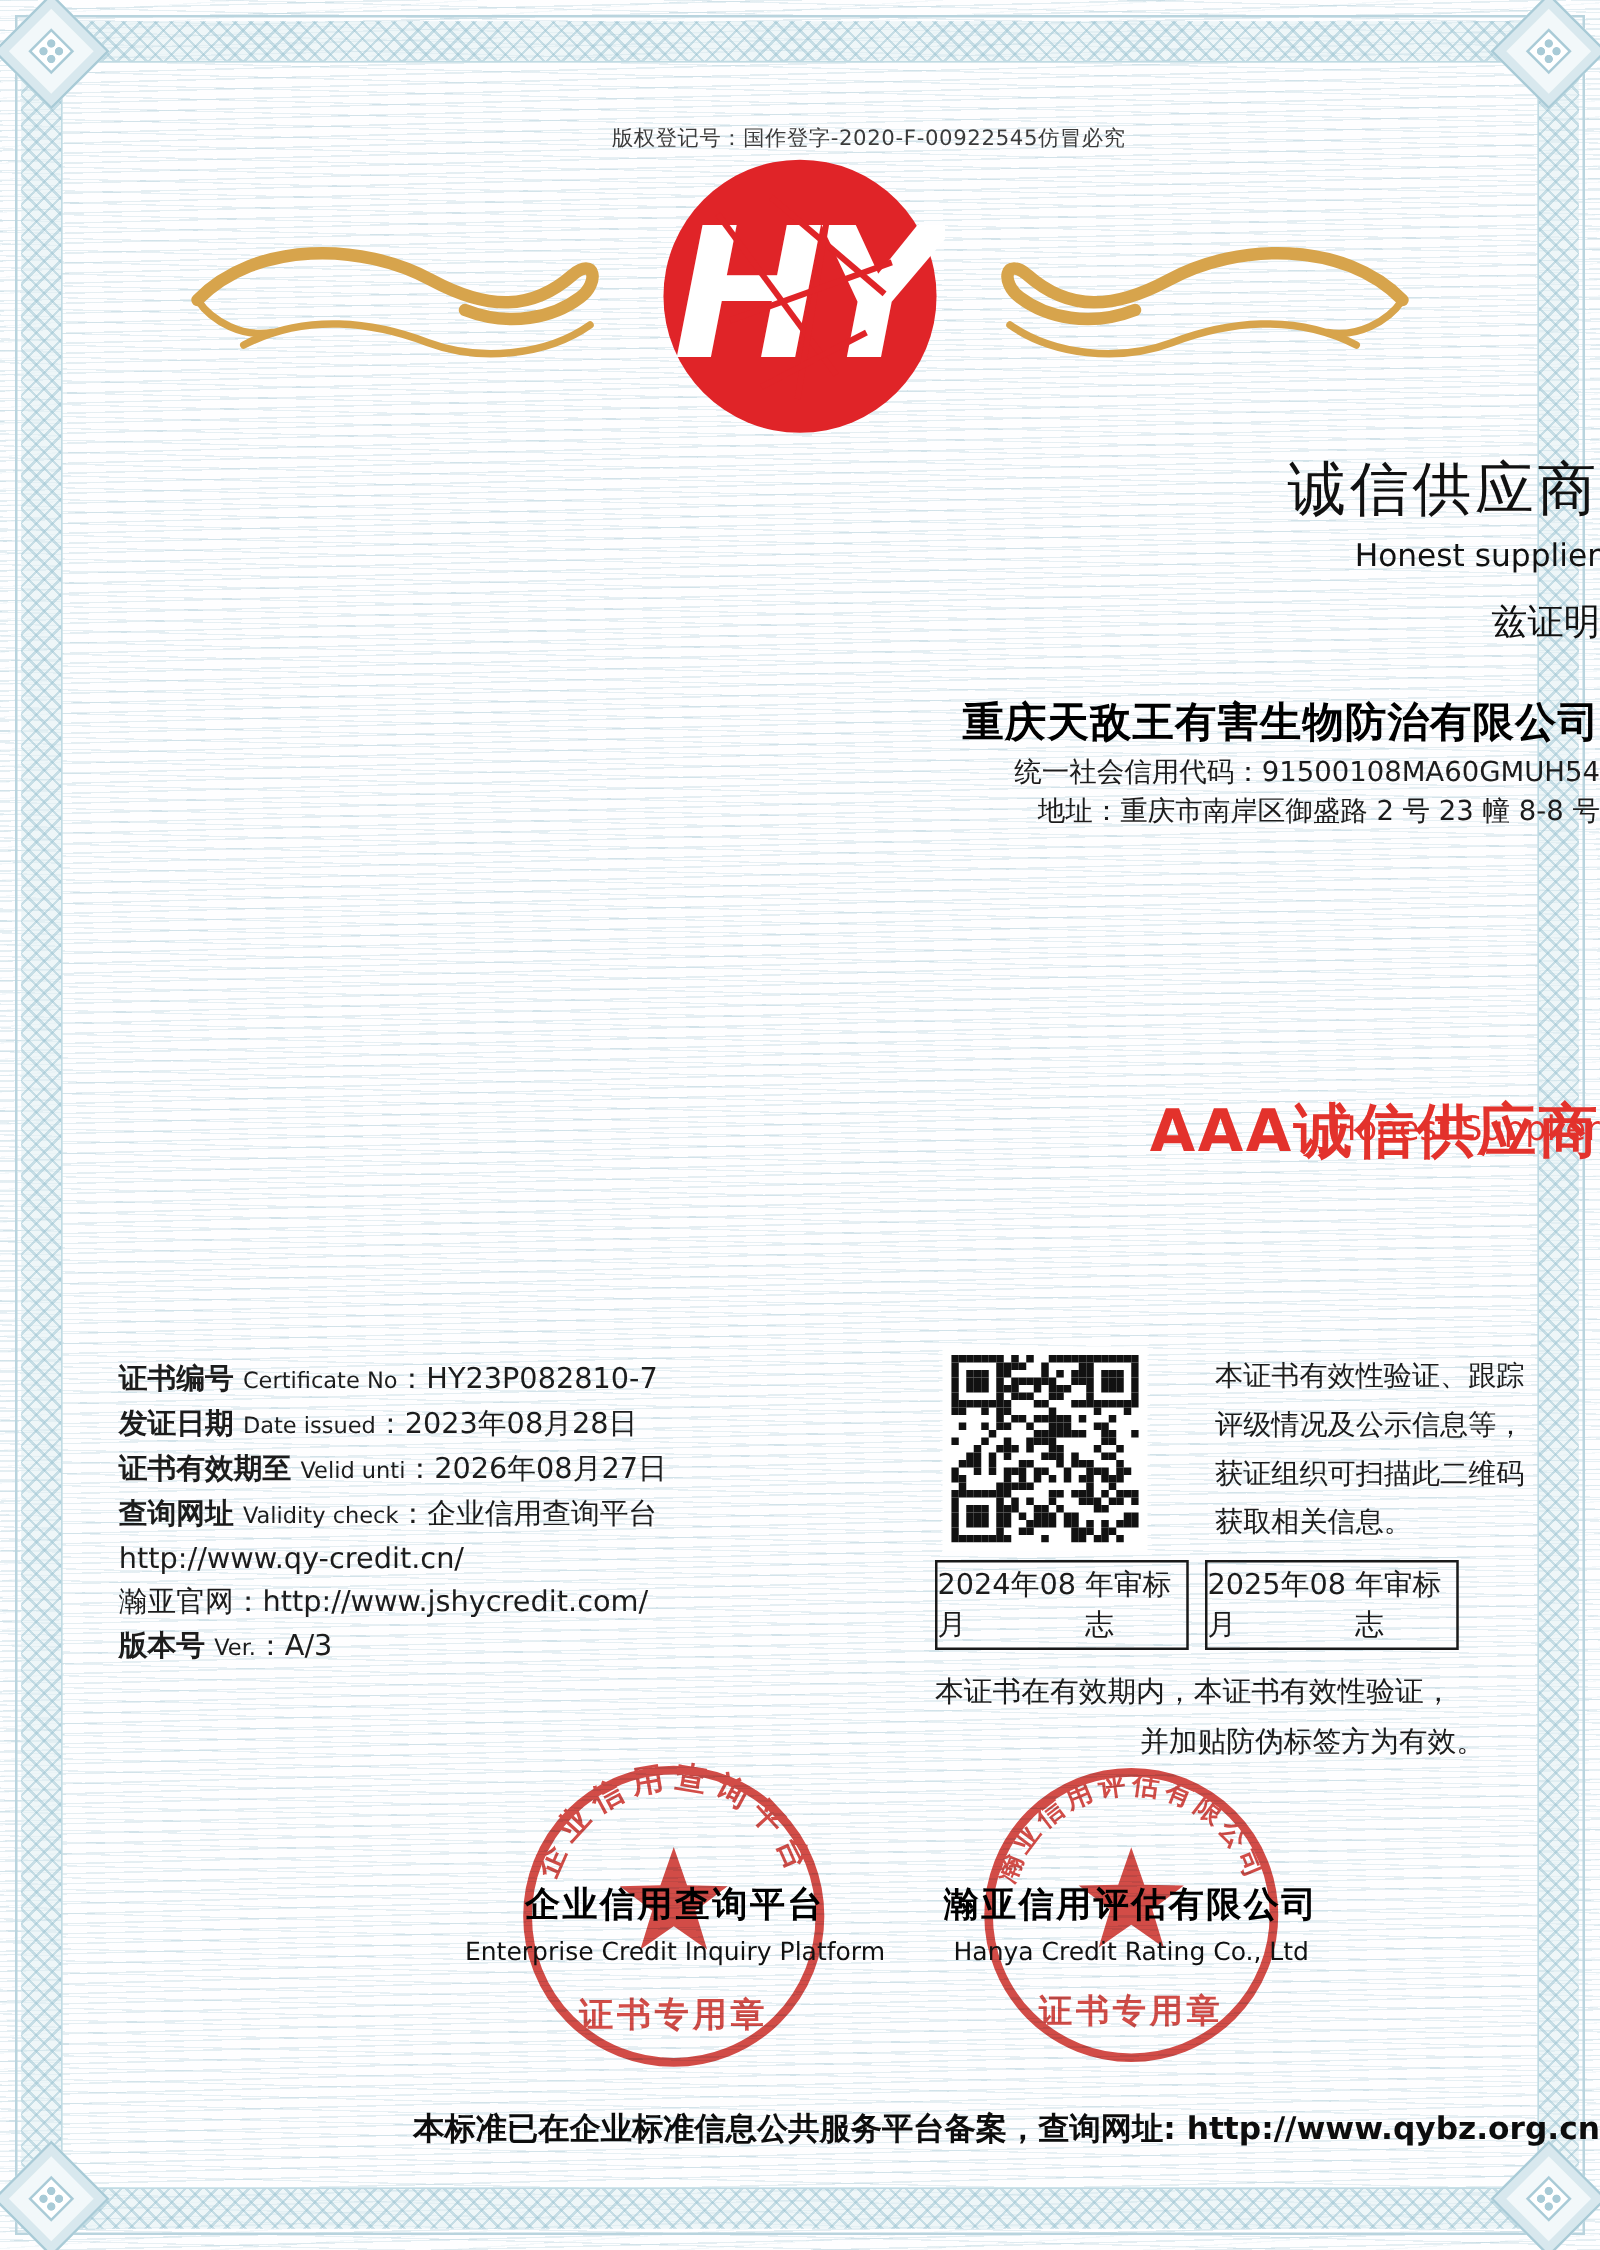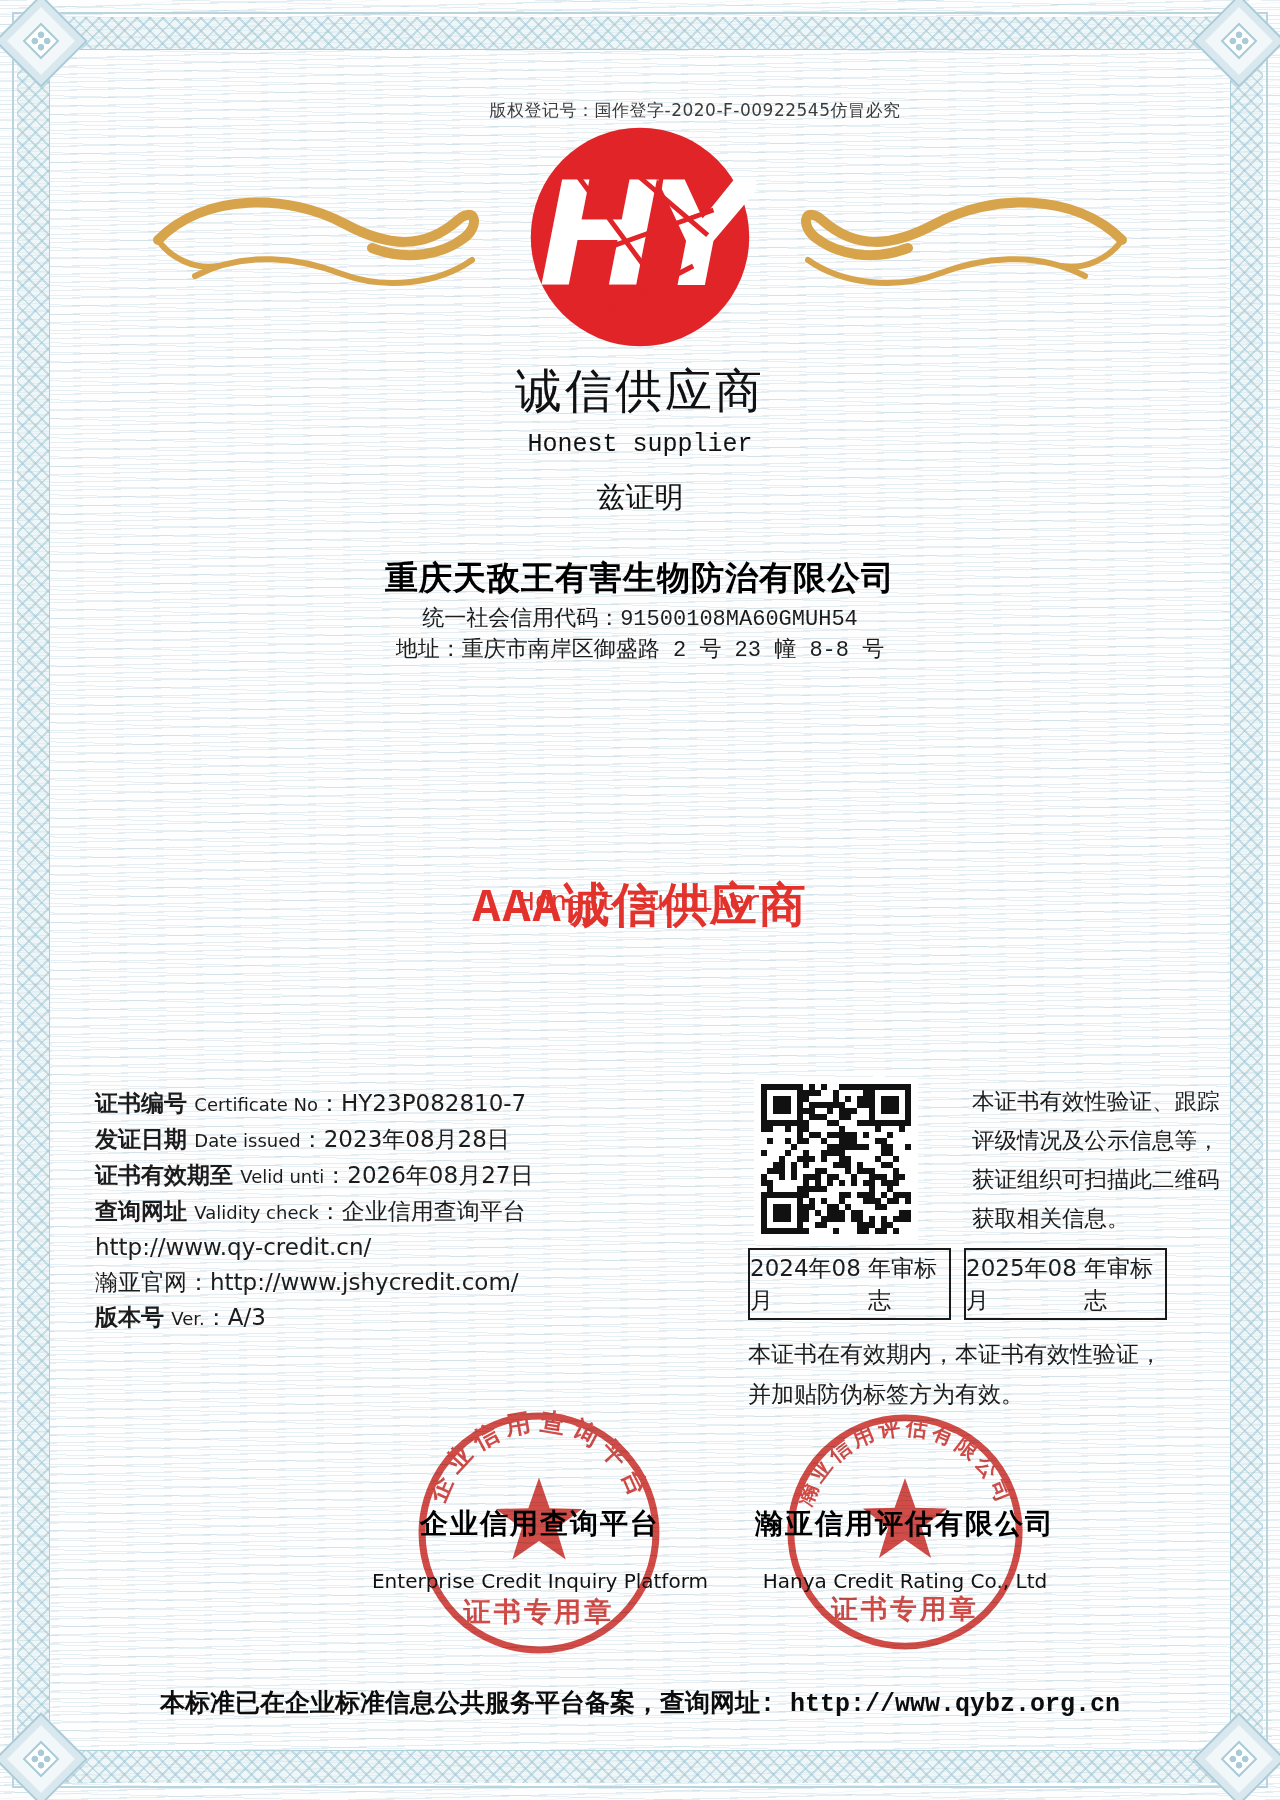--- a/index.html
+++ b/index.html
@@ -42,21 +42,21 @@
     background:
       radial-gradient(circle at 30% 30%, var(--border-blue) 3px, rgba(0,0,0,0) 3.6px),
       radial-gradient(circle at 70% 30%, var(--border-blue) 3px, rgba(0,0,0,0) 3.6px),
       radial-gradient(circle at 30% 70%, var(--border-blue) 3px, rgba(0,0,0,0) 3.6px),
       radial-gradient(circle at 70% 70%, var(--border-blue) 3px, rgba(0,0,0,0) 3.6px),
       #fff;}
   .corner.tl{left:8px;top:8px;} .corner.tr{right:8px;top:8px;}
   .corner.bl{left:8px;bottom:8px;} .corner.br{right:8px;bottom:8px;}
 
   .abs{position:absolute;}
-  .ctr{left:0;right:0;text-align:center;font-family:Liberation Mono, monospace;}
+  .ctr{left:0;right:0;text-align:right;}
 
   .copyright{top:99px;font-size:17px;color:#3b3b3b;letter-spacing:.5px;text-align:center;left:120px;right:10px;}
 
   .logo{left:524px;top:118px;width:232px;height:238px;}
   .flourish{top:178px;width:330px;height:120px;}
   .flourish.left{left:150px;}
   .flourish.right{left:800px;transform:scaleX(-1);}
 
   .title-cn{top:360px;font-size:47px;letter-spacing:3px;color:#111;}
   .title-en{top:430px;font-size:25px;color:#111;}
@@ -74,28 +74,28 @@
   .details .en{font-size:18px;font-weight:500;}
   .details .val{font-weight:500;}
 
   .qr{left:754px;top:1077px;width:164px;height:164px;background:#fff;padding:7px;}
   .qr-note{left:932px;top:1082px;width:270px;font-size:22.5px;line-height:39px;font-weight:500;margin-left:40px;}
 
   .annual{left:748px;top:1248px;width:440px;display:flex;gap:13px;}
   .annual .box{width:203px;height:72px;border:2px solid #1a1a1a;display:flex;flex-direction:row;
     align-items:center;justify-content:center;font-size:23px;line-height:32px;font-weight:500;}
   .supervision{left:748px;top:1334px;width:440px;font-size:23px;line-height:40px;font-weight:500;}
-  .supervision .l2{text-align:left;}
+  .supervision .l2{text-align:right;}
 
   .seal{opacity:.9;mix-blend-mode:multiply;}
   .seal.left-seal{left:413px;top:1407px;width:252px;height:252px;}
   .seal.right-seal{left:782px;top:1409px;width:246px;height:246px;}
   .issuer{z-index:5;}
   .issuer .name-cn{font-size:28px;font-weight:bold;color:#000;letter-spacing:2px;}
-  .issuer .name-en{font-size:20px;color:#111;margin-top:26px;}
+  .issuer .name-en{font-size:20px;color:#111;margin-top:6px;}
   .issuer.left-org{left:370px;top:1505px;width:340px;text-align:center;}
   .issuer.right-org{left:725px;top:1505px;width:360px;text-align:center;}
 
   .footer-line{top:1686px;font-size:25px;font-weight:600;color:#0d0d0d;}
 </style>
 </head>
 <body>
 
 <div class="page">
   <div class="waves"></div>

